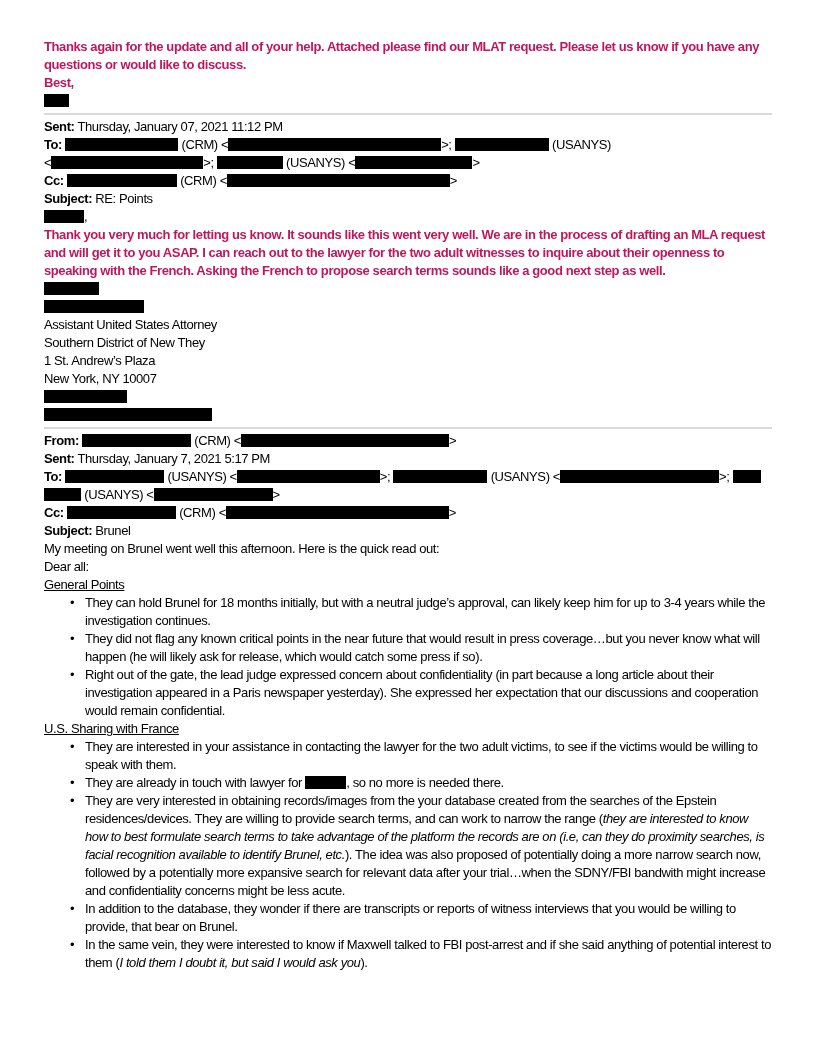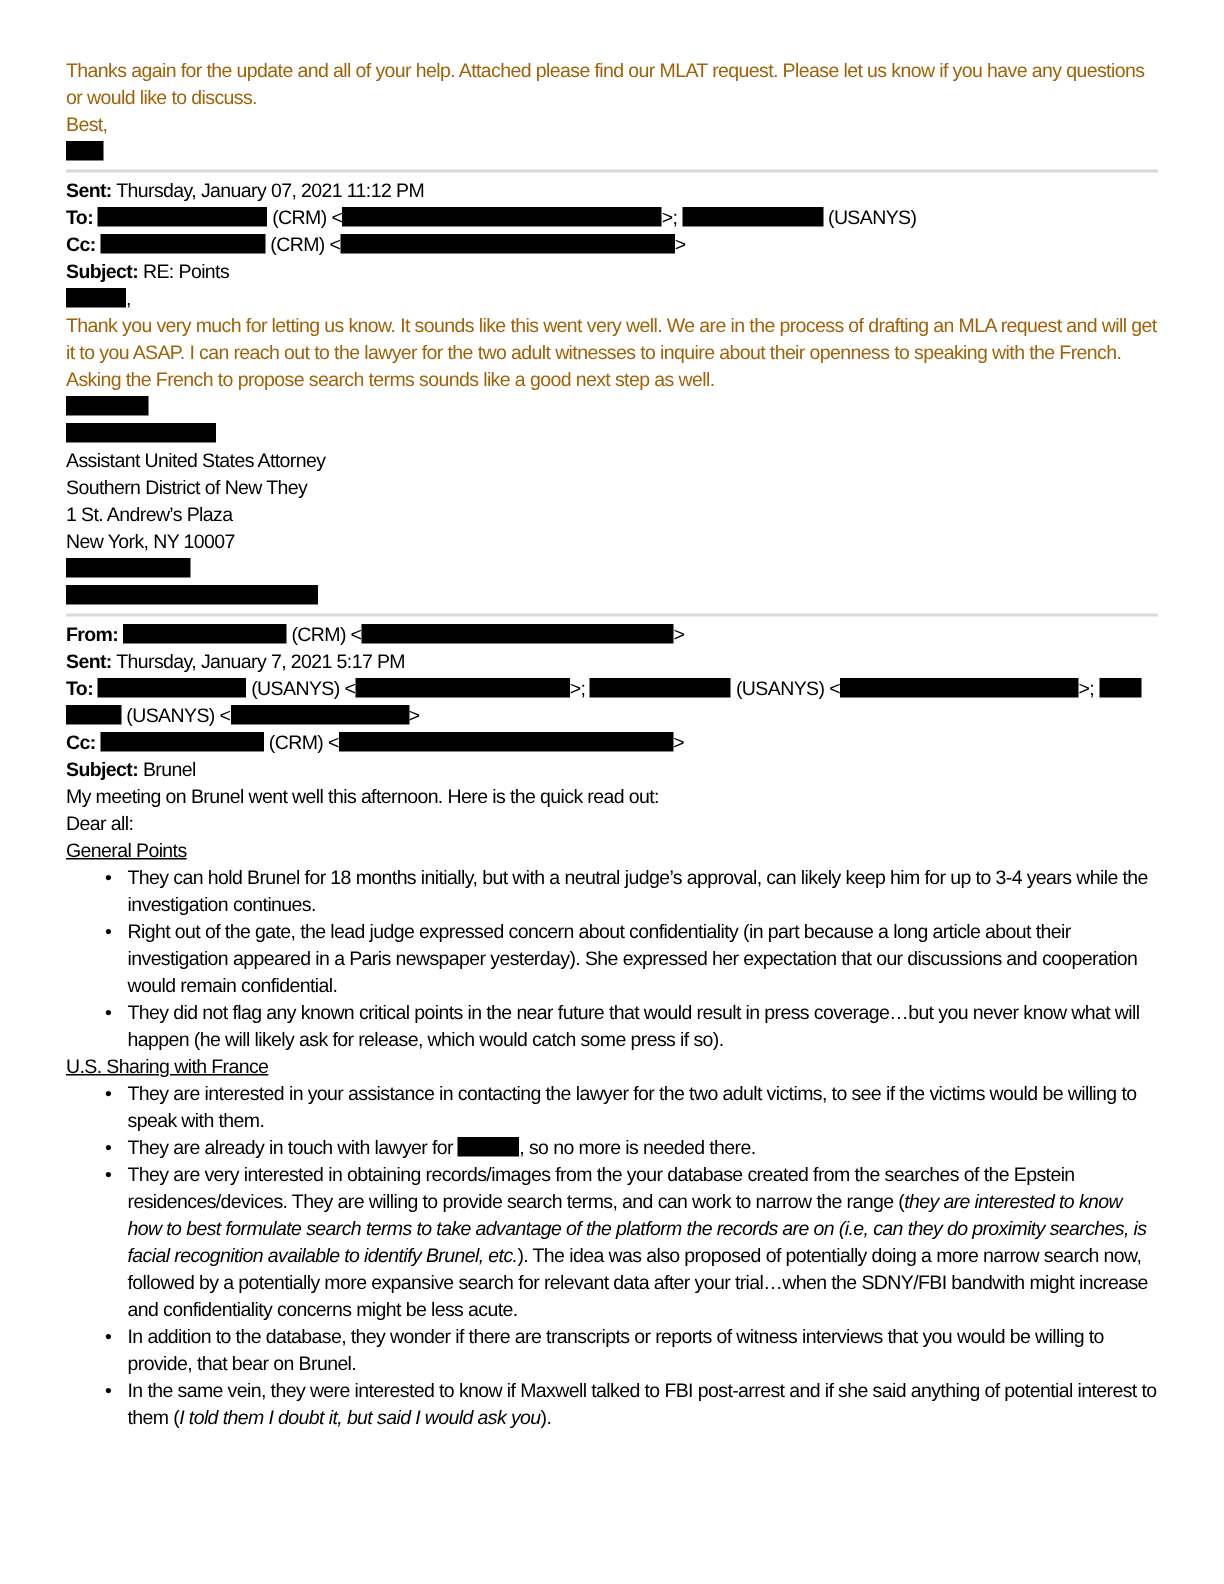--- a/index.html
+++ b/index.html
@@ -2,21 +2,21 @@
 <html><head>
 <meta charset="utf-8">
 <style>
   html,body{margin:0;padding:0;}
   body{
     width:816px;height:1056px;background:#ffffff;overflow:hidden;
     font-family:"Liberation Sans",sans-serif;
     font-size:13px;letter-spacing:-0.4px;line-height:18px;color:#000;
   }
   .page{padding:38px 44px 0 44px;width:728px;}
-  .blue{color:#a16207;}
+  .blue{color:#be185d;font-weight:bold;}
   .b{font-weight:bold;}
   .i{font-style:italic;}
   .redact{display:inline-block;height:13px;background:#000;vertical-align:-2px;}
   .hline{white-space:nowrap;}
   hr.rule{border:none;border-top:2px solid #d9d9d9;margin:3px 0 3px 0;height:0;}
   .uheading{text-decoration:underline;}
   .bullet{position:relative;padding-left:41px;}
   .bullet::before{content:"\2022";position:absolute;left:26px;top:0;color:#000;}
 </style>
 </head>
@@ -26,20 +26,21 @@
 
   <div class="blue">Thanks again for the update and all of your help. Attached please find our MLAT request. Please let us know if you have any questions or would like to discuss.</div>
   <div class="blue">Best,</div>
   <div><span class="redact" style="width: 25px;"></span></div>
 
   <hr class="rule">
 
   <div>
       <div class="hline"><span class="b">Sent:</span><span> Thursday, January 07, 2021 11:12 PM</span></div>
       <div class="hline"><span class="b">To:</span><span> </span><span class="redact" style="width: 113px;"></span><span> (CRM) &lt;</span><span class="redact" style="width: 213px;"></span><span>&gt;; </span><span class="redact" style="width: 94px;"></span><span> (USANYS)</span></div>
+      <div class="hline"><span>&lt;</span><span class="redact" style="width: 152px;"></span><span>&gt;; </span><span class="redact" style="width: 66px;"></span><span> (USANYS) &lt;</span><span class="redact" style="width: 117px;"></span><span>&gt;</span></div>
       <div class="hline"><span class="b">Cc:</span><span> </span><span class="redact" style="width: 110px;"></span><span> (CRM) &lt;</span><span class="redact" style="width: 223px;"></span><span>&gt;</span></div>
       <div class="hline"><span class="b">Subject:</span><span> RE: Points</span></div>
     </div>
   <div><span class="redact" style="width: 40px;"></span><span>,</span></div>
   <div class="blue">Thank you very much for letting us know. It sounds like this went very well. We are in the process of drafting an MLA request and will get it to you ASAP. I can reach out to the lawyer for the two adult witnesses to inquire about their openness to speaking with the French. Asking the French to propose search terms sounds like a good next step as well.</div>
   <div>
       <div class="hline"><span class="redact" style="width: 55px;"></span></div>
       <div class="hline"><span class="redact" style="width: 100px;"></span></div>
     </div>
   <div>Assistant United States Attorney</div>
@@ -61,22 +62,22 @@
       <div class="hline"><span class="b">Cc:</span><span> </span><span class="redact" style="width: 109px;"></span><span> (CRM) &lt;</span><span class="redact" style="width: 223px;"></span><span>&gt;</span></div>
       <div class="hline"><span class="b">Subject:</span><span> Brunel</span></div>
     </div>
   <div>My meeting on Brunel went well this afternoon. Here is the quick read out:</div>
   <div>Dear all:</div>
 
   <div>
     <div class="uheading">General Points</div>
     <div>
         <div class="bullet"><span>They can hold Brunel for 18 months initially, but with a neutral judge’s approval, can likely keep him for up to 3-4 years while the investigation continues.</span></div>
+        <div class="bullet"><span>They did not flag any known critical points in the near future that would result in press coverage…but you never know what will happen (he will likely ask for release, which would catch some press if so).</span></div>
         <div class="bullet"><span>Right out of the gate, the lead judge expressed concern about confidentiality (in part because a long article about their investigation appeared in a Paris newspaper yesterday). She expressed her expectation that our discussions and cooperation would remain confidential.</span></div>
-        <div class="bullet"><span>They did not flag any known critical points in the near future that would result in press coverage…but you never know what will happen (he will likely ask for release, which would catch some press if so).</span></div>
       </div>
   </div>
 
   <div>
     <div class="uheading">U.S. Sharing with France</div>
     <div>
         <div class="bullet"><span>They are interested in your assistance in contacting the lawyer for the two adult victims, to see if the victims would be willing to speak with them.</span></div>
         <div class="bullet"><span>They are already in touch with lawyer for </span><span class="redact" style="width: 41px;"></span><span>, so no more is needed there.</span></div>
         <div class="bullet"><span>They are very interested in obtaining records/images from the your database created from the searches of the Epstein residences/devices. They are willing to provide search terms, and can work to narrow the range (</span><span class="i">they are interested to know how to best formulate search terms to take advantage of the platform the records are on (i.e, can they do proximity searches, is facial recognition available to identify Brunel, etc.</span><span>). The idea was also proposed of potentially doing a more narrow search now, followed by a potentially more expansive search for relevant data after your trial…when the SDNY/FBI bandwith might increase and confidentiality concerns might be less acute.</span></div>
         <div class="bullet"><span>In addition to the database, they wonder if there are transcripts or reports of witness interviews that you would be willing to provide, that bear on Brunel.</span></div>

